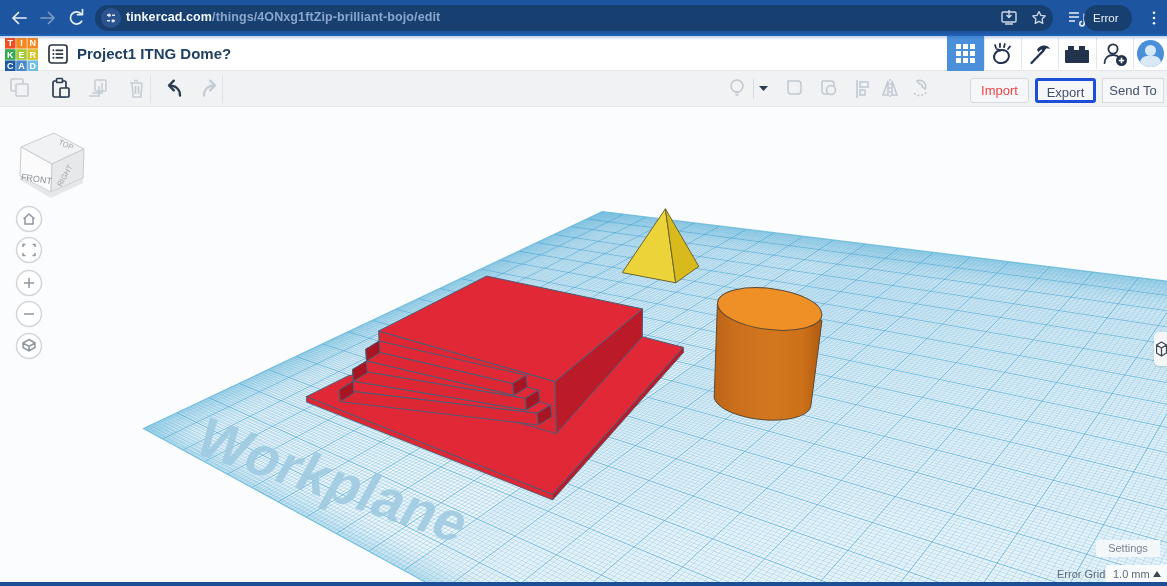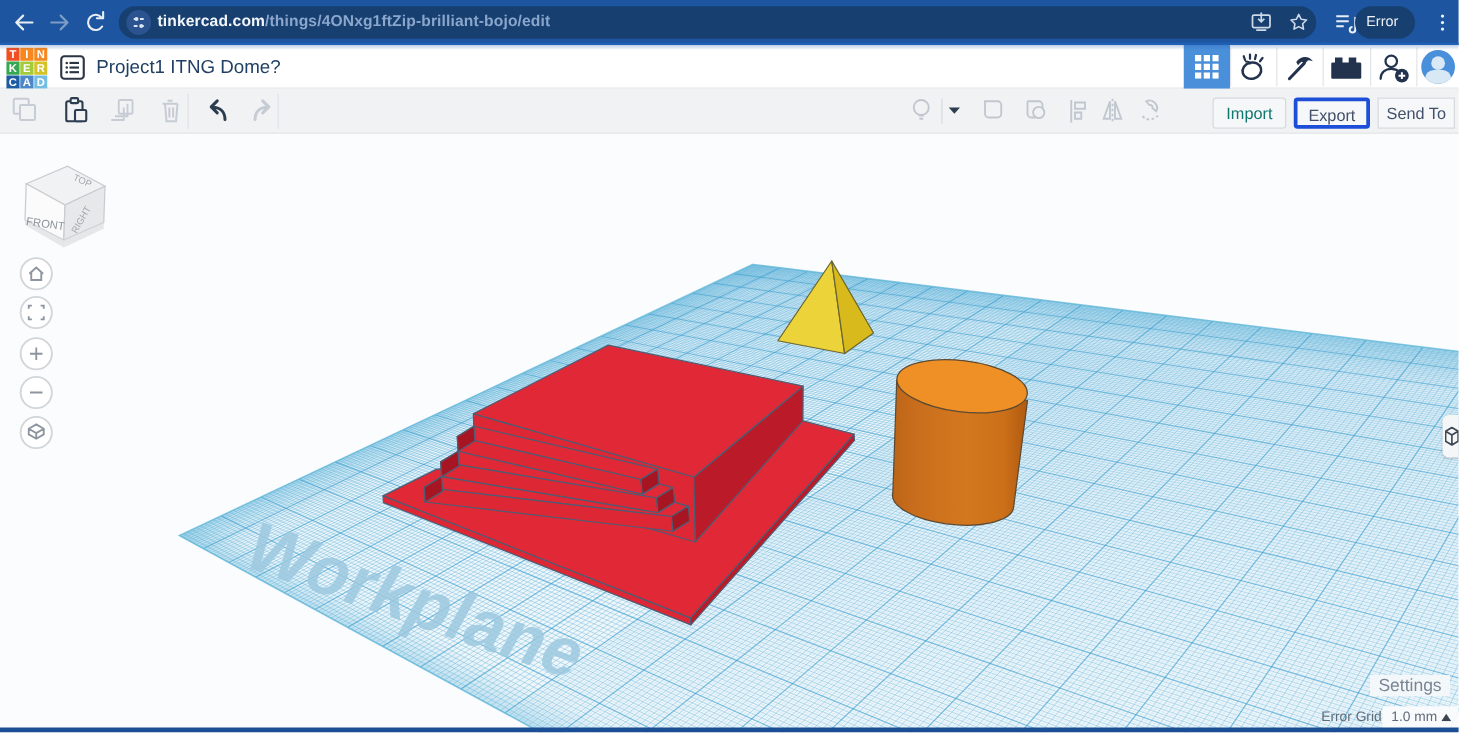--- a/index.html
+++ b/index.html
@@ -843,21 +843,21 @@
 
   <svg class="abs" style="left:48px;top:8px" width="20" height="20" viewBox="0 0 20 20">
     <rect x="1" y="1" width="18" height="18" rx="2.5" stroke="#2a3544" stroke-width="1.7" fill="none"></rect>
     <circle cx="5.4" cy="6.3" r="1" fill="#2a3544"></circle>
         <rect x="7.6" y="5.5" width="7.6" height="1.7" fill="#2a3544"></rect>
     <circle cx="5.4" cy="10" r="1" fill="#2a3544"></circle>
         <rect x="7.6" y="9.2" width="7.6" height="1.7" fill="#2a3544"></rect>
     <circle cx="5.4" cy="13.7" r="1" fill="#2a3544"></circle>
         <rect x="7.6" y="12.9" width="7.6" height="1.7" fill="#2a3544"></rect>
   </svg>
-  <div class="abs" style="left:77px;top:9px;font-size:15px;font-weight:normal;color:#1f3f63;">Project1 ITNG Dome?</div>
+  <div class="abs" style="left:77px;top:9px;font-size:15px;font-weight:bold;color:#1f3f63;">Project1 ITNG Dome?</div>
 
   <div class="abs" style="left:947px;top:0;width:37px;height:35px;background:#4a8fd9;"></div>
   <svg class="abs" style="left:956px;top:8px" width="19" height="19" viewBox="0 0 19 19">
     <g fill="#fff">
           <rect x="0" y="0" width="5" height="5"></rect>
           <rect x="7" y="0" width="5" height="5"></rect>
           <rect x="14" y="0" width="5" height="5"></rect>
     <rect x="0" y="7" width="5" height="5"></rect>
           <rect x="7" y="7" width="5" height="5"></rect>
           <rect x="14" y="7" width="5" height="5"></rect>
@@ -940,21 +940,21 @@
       <path d="M96 4 h9 a3 3 0 0 1 3 3 v3 M96 4 v10 a3 3 0 0 0 3 3 h3"></path>
       <circle cx="105" cy="13" r="4.5"></circle>
       <path d="M131 3 v18 M134 5 h8 v5 h-8 Z M134 13 h5 v5 h-5 Z"></path>
       <path d="M162 4 l-5 14 h5 Z M166 4 l5 14 h-5 Z"></path>
       <path d="M164 2 v20" stroke-dasharray="2 2"></path>
       <path d="M191 4 a6 6 0 0 1 8 8 l-3 -2.5 a2 2 0 0 0 -2.5 -2.5 Z"></path>
       <path d="M188 16 q6 6 14 -2" stroke-dasharray="2 2"></path>
     </g>
   </svg>
   <div class="abs" style="left:753px;top:8px;width:1px;height:20px;background:#d8dce0;"></div>
-  <div class="abs" style="left:970px;top:7px;width:59px;height:25px;border:1px solid #d7dadd;border-radius:3px;background:#f6f7f8;color:#0f766e;font-size:13px;text-align:center;line-height:23px;">Import</div>
+  <div class="abs" style="left:970px;top:7px;width:59px;height:25px;border:1px solid #d7dadd;border-radius:3px;background:#f6f7f8;color:#ef4444;font-size:13px;text-align:center;line-height:23px;">Import</div>
   <div class="abs" style="left:1035px;top:7px;width:61px;height:25px;border:3px solid #1d4ed8;border-radius:3px;background:#f6f7f8;color:#42506b;font-size:13px;text-align:center;line-height:23px;">Export</div>
   <div class="abs" style="left:1102px;top:7px;width:62px;height:25px;border:1px solid #d7dadd;border-radius:0;background:#f6f7f8;color:#42506b;font-size:13px;text-align:center;line-height:23px;">Send To</div>
 </div>
 
 <svg class="abs" style="left:14px;top:120px" width="76" height="240" viewBox="0 0 76 240">
 
   <g>
     <polygon points="7,27 40,13 70,29 38,44" fill="#f1f2f3" stroke="#c9cccf" stroke-width="1"></polygon>
     <polygon points="7,27 38,44 37,72 6,56" fill="#fbfbfc" stroke="#c9cccf" stroke-width="1"></polygon>
     <polygon points="70,29 38,44 37,72 69,58" fill="#e6e8e9" stroke="#c9cccf" stroke-width="1"></polygon>
@@ -977,21 +977,21 @@
     <path d="M10 194 h10"></path>
     <path d="M15 219.5 l6 3.5 v4.5 l-6 3.5 -6 -3.5 v-4.5 Z M9 223 l6 3.5 6 -3.5 M15 226.5 v4.5"></path>
   </g>
 </svg>
 
 <div class="abs" style="left:1154px;top:332px;width:13px;height:34px;border-radius:5px 0 0 5px;background:#f5f6f7;box-shadow:0 1px 2px rgba(0,0,0,0.15);"></div>
 <svg class="abs" style="left:1156px;top:341px" width="11" height="16" viewBox="0 0 11 16">
       <path d="M5.5 1 L10.5 4 V12 L5.5 15 L0.5 12 V4 Z M0.5 4 L5.5 7 L10.5 4 M5.5 7 V15" stroke="#3d4752" stroke-width="1.3" fill="none" stroke-linejoin="round"></path>
     </svg>
 
-<div class="abs" style="left:1096px;top:540px;width:64px;height:17px;background:rgba(246,248,249,0.9);color:#7a8594;font-size:14px;text-align:center;line-height:17px;">Settings</div>
+<div class="abs" style="left:1096px;top:540px;width:64px;height:17px;background:rgba(246,248,249,0.9);color:#7a8594;font-size:11px;text-align:center;line-height:17px;">Settings</div>
 <div class="abs" style="left:1057px;top:568px;color:#606b78;font-size:11px;">Error Grid</div>
 <div class="abs" style="left:1106px;top:565px;width:61px;height:18px;background:rgba(250,251,252,0.95);color:#606b78;font-size:11px;line-height:18px;">
   <span style="margin-left:7px;">1.0 mm</span>
   <svg style="position:absolute;right:6px;top:6px" width="8" height="6" viewBox="0 0 8 6">
         <path d="M0 6 L4 0 L8 6 Z" fill="#3c4650"></path>
       </svg>
 </div>
 
 <div class="abs" style="left:0;top:582px;width:1167px;height:4px;background:#1b4e94;"></div>
 

